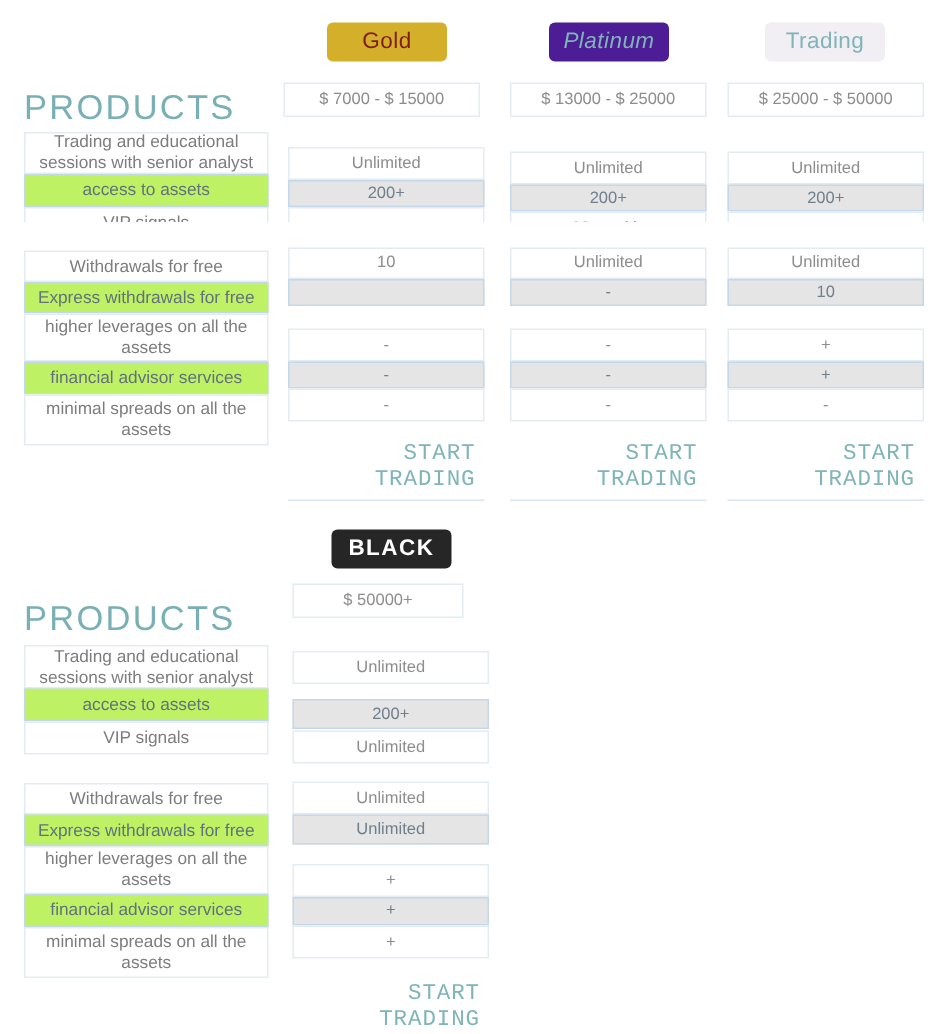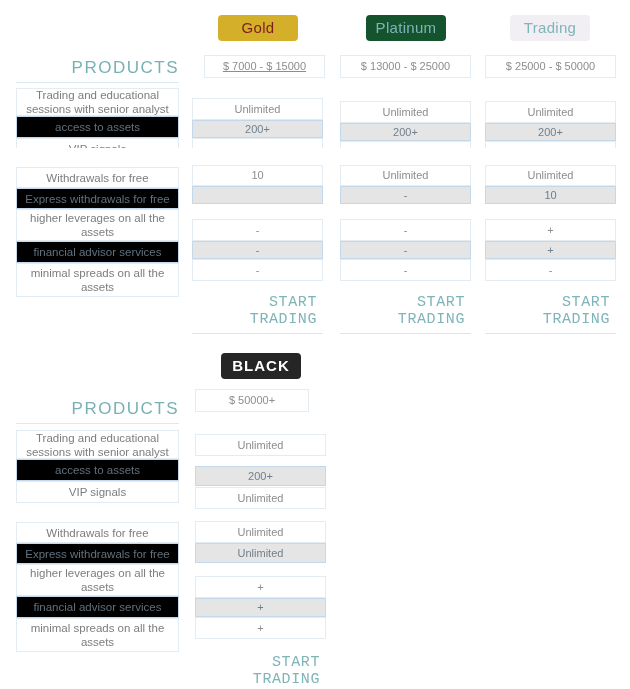--- a/index.html
+++ b/index.html
@@ -22,22 +22,23 @@
     text-align: center;
     font-size: 15px;
     border-radius: 4px;
     letter-spacing: .3px;
   }
   .badge-gold {
     background: #d4af29;
     color: #7f1d1d;
   }
   .badge-platinum {
-    background: #14532d;
+    background: #4c1d95;
     color: #7fb4b8;
+    font-style: italic;
   }
   .badge-diamond {
     background: #f1eef4;
     color: #7fb4b8;
   }
   .badge-black {
     background: #262626;
     color: #ffffff;
     font-weight: bold;
     letter-spacing: 1px;
@@ -60,22 +61,22 @@
   }
   .cell.shaded {
     background: #e5e5e5;
     border-color: #c3d8ea;
     color: #6f7f8c;
   }
 
   
   .products-head {
     position: absolute;
-    text-align: right;
-    font-size: 17px;
+    text-align: left;
+    font-size: 23px;
     color: #79b0b5;
     letter-spacing: 1.5px;
     border-bottom: 1px solid #dfeaf0;
     padding-bottom: 4px;
   }
 
   
   .label-cell {
     position: absolute;
     box-sizing: border-box;
@@ -84,21 +85,21 @@
     font-size: 11.5px;
     color: #7d7d7d;
     text-align: center;
     display: flex;
     align-items: center;
     justify-content: center;
     padding: 0 6px;
     line-height: 14px;
   }
   .label-cell.shaded {
-    background: #000000;
+    background: #bef264;
     border-color: #c3d8ea;
     color: #62717d;
     text-align: center;
   }
 
   
   .clip-group {
     position: absolute;
     overflow: hidden;
   }
@@ -126,21 +127,21 @@
 </style>
 </head>
 <body>
 
 <div class="tier-badge badge-gold" style="left:218px; top:15px; width:80px;">Gold</div>
 <div class="tier-badge badge-platinum" style="left:366px; top:15px; width:80px;">Platinum</div>
 <div class="tier-badge badge-diamond" style="left:510px; top:15px; width:80px;">Trading</div>
 
 <div class="products-head" style="left:16px; top:58px; width:163px;">PRODUCTS</div>
 
-<div class="cell" style="left:204px; top:55px; width:121px; height:23px;text-decoration:underline;">$ 7000 - $ 15000</div>
+<div class="cell" style="left:189px; top:55px; width:131px; height:23px;">$ 7000 - $ 15000</div>
 <div class="cell" style="left:340px; top:55px; width:131px; height:23px;">$ 13000 - $ 25000</div>
 <div class="cell" style="left:485px; top:55px; width:131px; height:23px;">$ 25000 - $ 50000</div>
 
 <div class="clip-group" style="left:0px; top:88px; width:630px; height:60px;">
 
   <div class="label-cell" style="left:16px; top:0px; width:163px; height:28px;">Trading and educational sessions with senior analyst</div>
   <div class="label-cell shaded" style="left:16px; top:28px; width:163px; height:22px;">access to assets</div>
   <div class="label-cell" style="left:16px; top:50px; width:163px; height:22px;">VIP signals</div>
 
   <div class="cell" style="left:192px; top:10px; width:131px; height:22px;">Unlimited</div>

